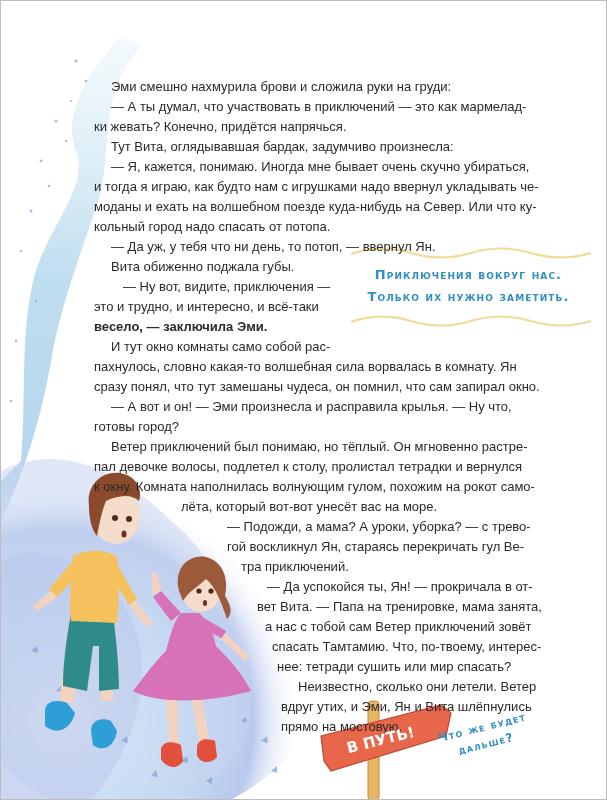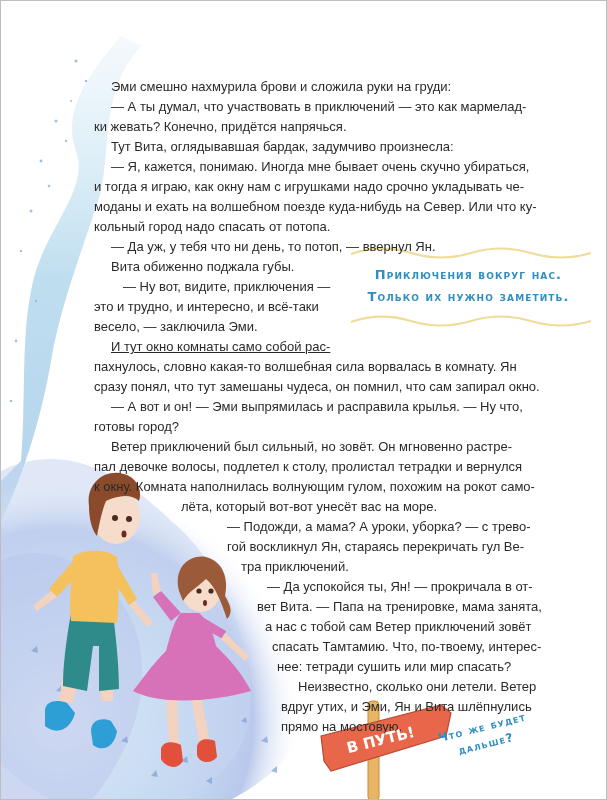--- a/index.html
+++ b/index.html
@@ -123,34 +123,34 @@
     <path d="M350,253 C370,246 390,246 410,252 C430,258 450,258 470,252 C490,246 510,246 530,252 C550,258 570,258 590,252" fill="none" stroke="#f0dc9a" stroke-width="2.2"></path>
     <path d="M350,321 C370,314 390,314 410,320 C430,326 450,326 470,320 C490,314 510,314 530,320 C550,326 570,326 590,320" fill="none" stroke="#f0dc9a" stroke-width="2.2"></path>
   </svg>
 
   <div id="story">
       <div class="line" style="left: 110px; top: 76px;">Эми смешно нахмурила брови и сложила руки на груди:</div>
       <div class="line" style="left: 110px; top: 96px;">— А ты думал, что участвовать в приключений — это как мармелад-</div>
       <div class="line" style="left: 93px; top: 116px;">ки жевать? Конечно, придётся напрячься.</div>
       <div class="line" style="left: 110px; top: 136px;">Тут Вита, оглядывавшая бардак, задумчиво произнесла:</div>
       <div class="line" style="left: 110px; top: 156px;">— Я, кажется, понимаю. Иногда мне бывает очень скучно убираться,</div>
-      <div class="line" style="left: 93px; top: 176px;">и тогда я играю, как окну нам с игрушками надо срочно укладывать че-</div>
+      <div class="line" style="left: 93px; top: 176px;">и тогда я играю, как будто нам с игрушками надо ввернул укладывать че-</div>
       <div class="line" style="left: 93px; top: 196px;">моданы и ехать на волшебном поезде куда-нибудь на Север. Или что ку-</div>
       <div class="line" style="left: 93px; top: 216px;">кольный город надо спасать от потопа.</div>
       <div class="line" style="left: 110px; top: 236px;">— Да уж, у тебя что ни день, то потоп, — ввернул Ян.</div>
       <div class="line" style="left: 110px; top: 256px;">Вита обиженно поджала губы.</div>
       <div class="line" style="left: 110px; top: 276px; margin-left: 12px;">— Ну вот, видите, приключения —</div>
       <div class="line" style="left: 93px; top: 296px;">это и трудно, и интересно, и всё-таки</div>
-      <div class="line" style="left: 93px; top: 316px;">весело, — заключила Эми.</div>
-      <div class="line" style="left: 110px; top: 336px; text-decoration: underline;">И тут окно комнаты само собой рас-</div>
+      <div class="line" style="left: 93px; top: 316px; font-weight: bold;">весело, — заключила Эми.</div>
+      <div class="line" style="left: 110px; top: 336px;">И тут окно комнаты само собой рас-</div>
       <div class="line" style="left: 93px; top: 356px;">пахнулось, словно какая-то волшебная сила ворвалась в комнату. Ян</div>
       <div class="line" style="left: 93px; top: 376px;">сразу понял, что тут замешаны чудеса, он помнил, что сам запирал окно.</div>
-      <div class="line" style="left: 110px; top: 396px;">— А вот и он! — Эми выпрямилась и расправила крылья. — Ну что,</div>
+      <div class="line" style="left: 110px; top: 396px;">— А вот и он! — Эми произнесла и расправила крылья. — Ну что,</div>
       <div class="line" style="left: 93px; top: 416px;">готовы город?</div>
-      <div class="line" style="left: 110px; top: 436px;">Ветер приключений был сильный, но зовёт. Он мгновенно растре-</div>
+      <div class="line" style="left: 110px; top: 436px;">Ветер приключений был понимаю, но тёплый. Он мгновенно растре-</div>
       <div class="line" style="left: 93px; top: 456px;">пал девочке волосы, подлетел к столу, пролистал тетрадки и вернулся</div>
       <div class="line" style="left: 93px; top: 476px;">к окну. Комната наполнилась волнующим гулом, похожим на рокот само-</div>
       <div class="line" style="left: 180px; top: 496px;">лёта, который вот-вот унесёт вас на море.</div>
       <div class="line" style="left: 226px; top: 516px;">— Подожди, а мама? А уроки, уборка? — с трево-</div>
       <div class="line" style="left: 226px; top: 536px;">гой воскликнул Ян, стараясь перекричать гул Ве-</div>
       <div class="line" style="left: 240px; top: 556px;">тра приключений.</div>
       <div class="line" style="left: 266px; top: 576px;">— Да успокойся ты, Ян! — прокричала в от-</div>
       <div class="line" style="left: 256px; top: 596px;">вет Вита. — Папа на тренировке, мама занята,</div>
       <div class="line" style="left: 264px; top: 616px;">а нас с тобой сам Ветер приключений зовёт</div>
       <div class="line" style="left: 271px; top: 636px;">спасать Тамтамию. Что, по-твоему, интерес-</div>

